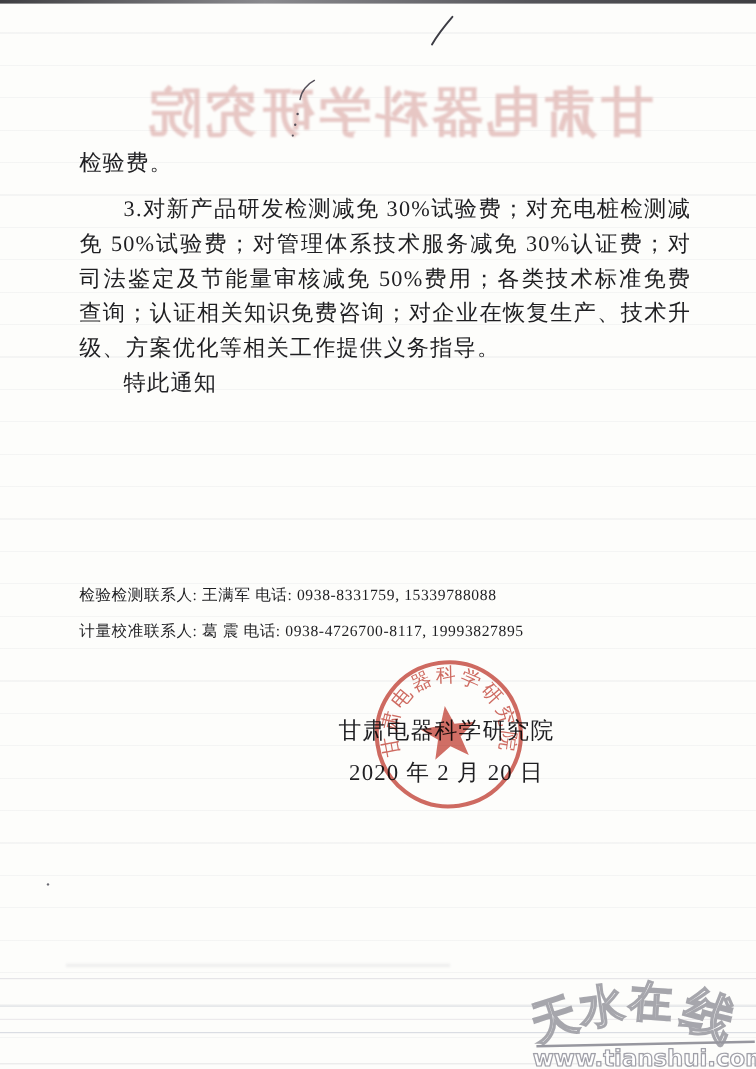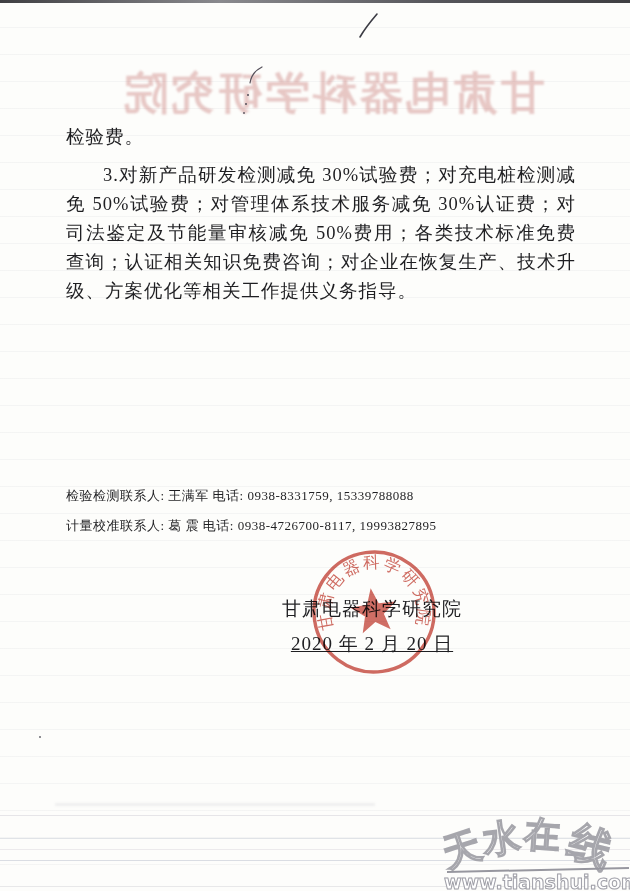--- a/index.html
+++ b/index.html
@@ -42,21 +42,21 @@
     position:absolute; left:66px; top:481px; width:520px;
     font-size:13px; line-height:30px; letter-spacing:0.5px; color:#1f1f22;
   }
   .contacts p { margin:0; }
 
   .signature {
     position:absolute; left:262px; top:596px; width:220px;
     text-align:center; color:#1f1f22; letter-spacing:1px;
   }
   .signature .org  { font-size:19px; margin:0; }
-  .signature .date { font-size:19px; margin:9px 0 0 0;text-decoration:underline; }
+  .signature .date { font-size:19px; margin:9px 0 0 0; }
 
   .seal {
     position:absolute; left:304px; top:542px; width:140px; height:140px;
     mix-blend-mode:multiply; transform:rotate(-8deg); opacity:0.92;
   }
 
   .pen-marks { position:absolute; inset:0; pointer-events:none; }
 
   
   .wm-char {
@@ -106,20 +106,21 @@
     <path d="M 262,67 C 256,70 251,76 250,83" fill="none" stroke="#55505a" stroke-width="1.2" stroke-linecap="round"></path>
     <circle cx="248" cy="95" r="1" fill="#55505a"></circle>
     <circle cx="246" cy="104" r="1" fill="#55505a"></circle>
     <circle cx="244" cy="113" r="0.9" fill="#55505a"></circle>
     <circle cx="40" cy="737" r="1" fill="#6a6a72"></circle>
   </svg>
 
   <div class="body-text">
     <p class="continuation">检验费。</p>
     <p class="indent">3.对新产品研发检测减免 30%试验费；对充电桩检测减免 50%试验费；对管理体系技术服务减免 30%认证费；对司法鉴定及节能量审核减免 50%费用；各类技术标准免费查询；认证相关知识免费咨询；对企业在恢复生产、技术升级、方案优化等相关工作提供义务指导。</p>
+    <p class="indent">特此通知</p>
   </div>
 
   <div class="contacts">
     <p>检验检测联系人: 王满军 电话: 0938-8331759, 15339788088</p>
     <p>计量校准联系人: 葛  震 电话: 0938-4726700-8117, 19993827895</p>
   </div>
 
   <div class="signature">
     <p class="org">甘肃电器科学研究院</p>
     <p class="date">2020 年 2 月 20 日</p>

